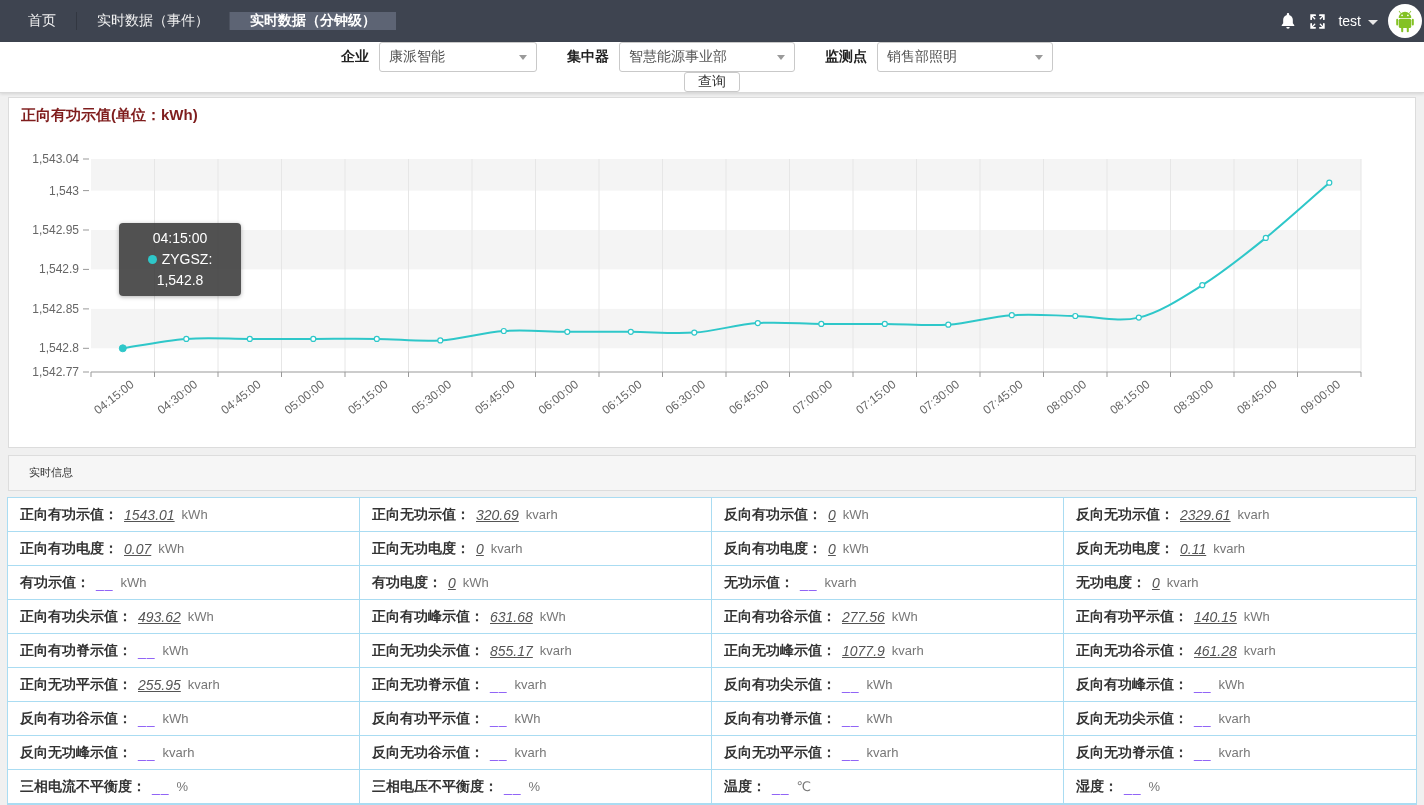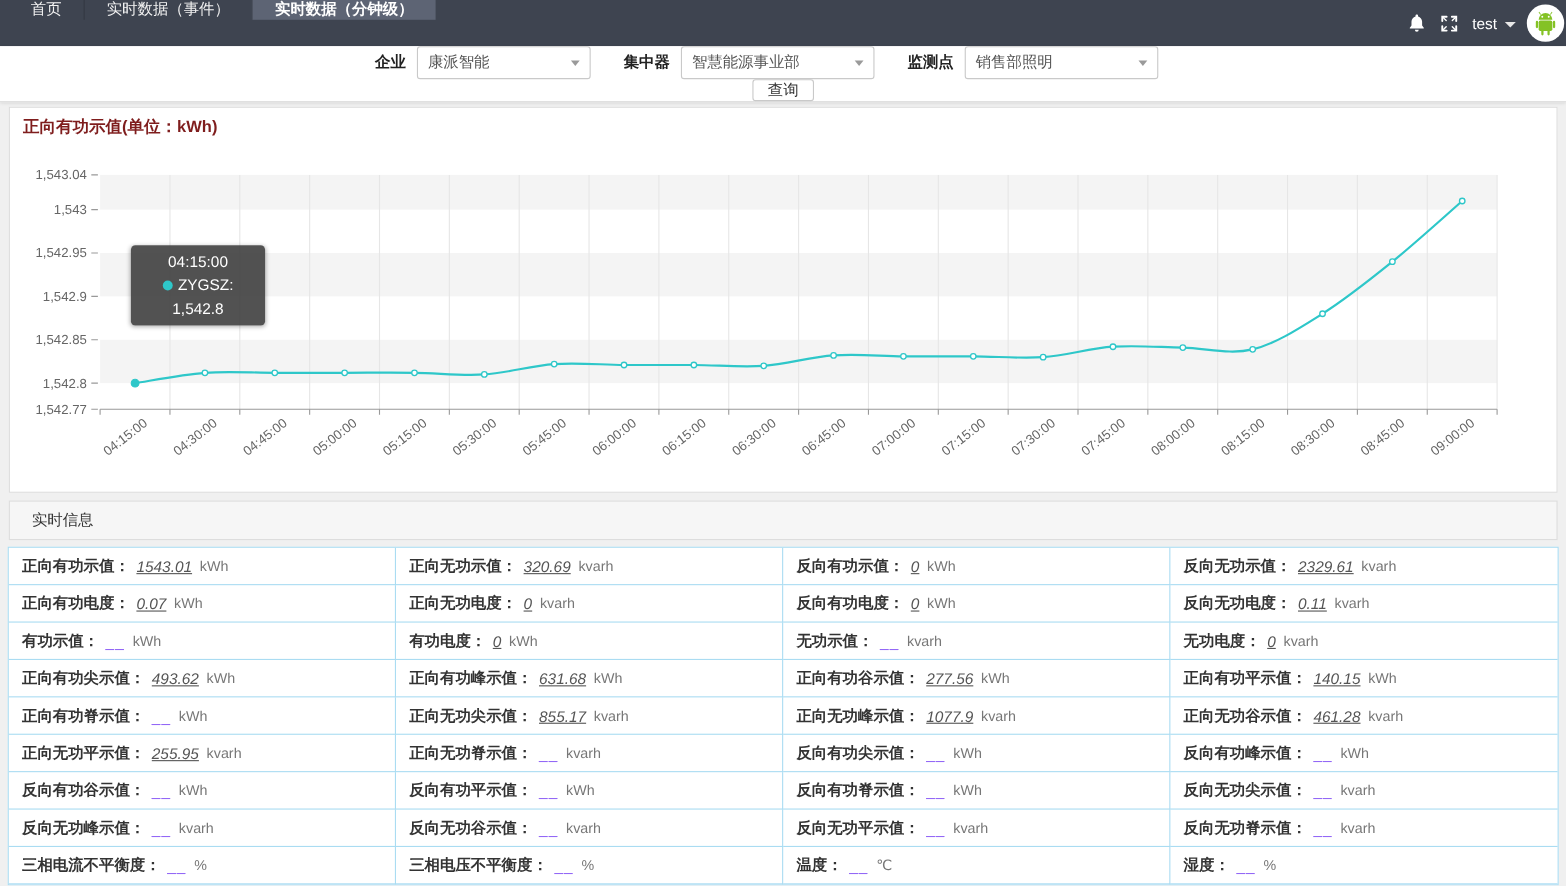--- a/index.html
+++ b/index.html
@@ -1,21 +1,21 @@
 <!DOCTYPE html>
 <html><head>
 <meta charset="utf-8">
 <style>
   * { box-sizing: border-box; margin: 0; padding: 0; }
   html,body { width:1424px; height:805px; overflow:hidden;
     font-family:"Liberation Sans","DejaVu Sans",sans-serif; background:#f0f0f0; }
 
   
   .navbar { height:42px; background:#3e4450; display:flex; align-items:stretch; color:#fff; }
-  .nav-tabs { display:flex; align-items:flex-start; }
+  .nav-tabs { display:flex; align-items:center; }
   .nav-tab { display:flex; align-items:center; padding:0 20px; font-size:14px; color:#f2f2f2;
     cursor:pointer; border-left:1px solid rgba(0,0,0,.18); }
   .nav-tab:first-child { border-left:none; margin-left:8px; }
   .nav-tab.active { background:#5d6474; font-weight:bold; color:#fff; }
   .nav-right { margin-left:auto; display:flex; align-items:center; gap:10px; padding-right:2px; }
   .nav-icon { width:20px; height:20px; display:flex; align-items:center; cursor:pointer; }
   .nav-user { display:flex; align-items:center; gap:7px; font-size:14px; cursor:pointer; }
   .caret-down { width:0; height:0; border-left:5px solid transparent; border-right:5px solid transparent;
     border-top:5px solid #e8e8e8; margin-top:2px; }
   .avatar { width:34px; height:34px; border-radius:50%; background:#fff; display:flex;
@@ -40,21 +40,21 @@
   .chart-title { position:absolute; left:12px; top:8px; font-size:15px; font-weight:bold; color:#7f1d1d; }
   .chart-mount { position:absolute; left:0; top:0; width:1406px; height:349px; }
   .tooltip { position:absolute; left:110px; top:125px; width:122px; background:rgba(58,58,58,.88);
     border-radius:4px; color:#fff; text-align:center; padding:5px 8px; font-size:14px; line-height:1.5;
     box-shadow:0 1px 4px rgba(0,0,0,.3); pointer-events:none; }
   .tooltip .dot { display:inline-block; width:9px; height:9px; border-radius:50%; background:#2ec7c9;
     margin-right:5px; }
 
   
   .rt-header { margin:7px 8px 0 8px; height:36px; background:#f6f6f6; border:1px solid #ddd;
-    font-size:14px; color:#333; line-height:33px; padding-left:20px; }
+    font-size:11px; color:#333; line-height:33px; padding-left:20px; }
   .rt-table { margin:6px 7px 0 7px; background:#fff; border:1px solid #aadcf2;
     display:grid; grid-template-columns:repeat(4,1fr); }
   .rt-cell { height:34px; border-right:1px solid #aadcf2; border-bottom:1px solid #aadcf2;
     display:flex; align-items:center; padding-left:12px; overflow:hidden; white-space:nowrap; }
   .rt-cell:nth-child(4n) { border-right:none; }
   .rt-label { font-size:14px; font-weight:bold; color:#333; margin-right:6px; }
   .rt-value { font-size:14px; font-style:italic; text-decoration:underline; color:#555; cursor:pointer; }
   .rt-blank { font-size:14px; color:#8b5cf6; letter-spacing:1px; }
   .rt-unit { font-size:13px; color:#777; margin-left:7px; }
 </style>

